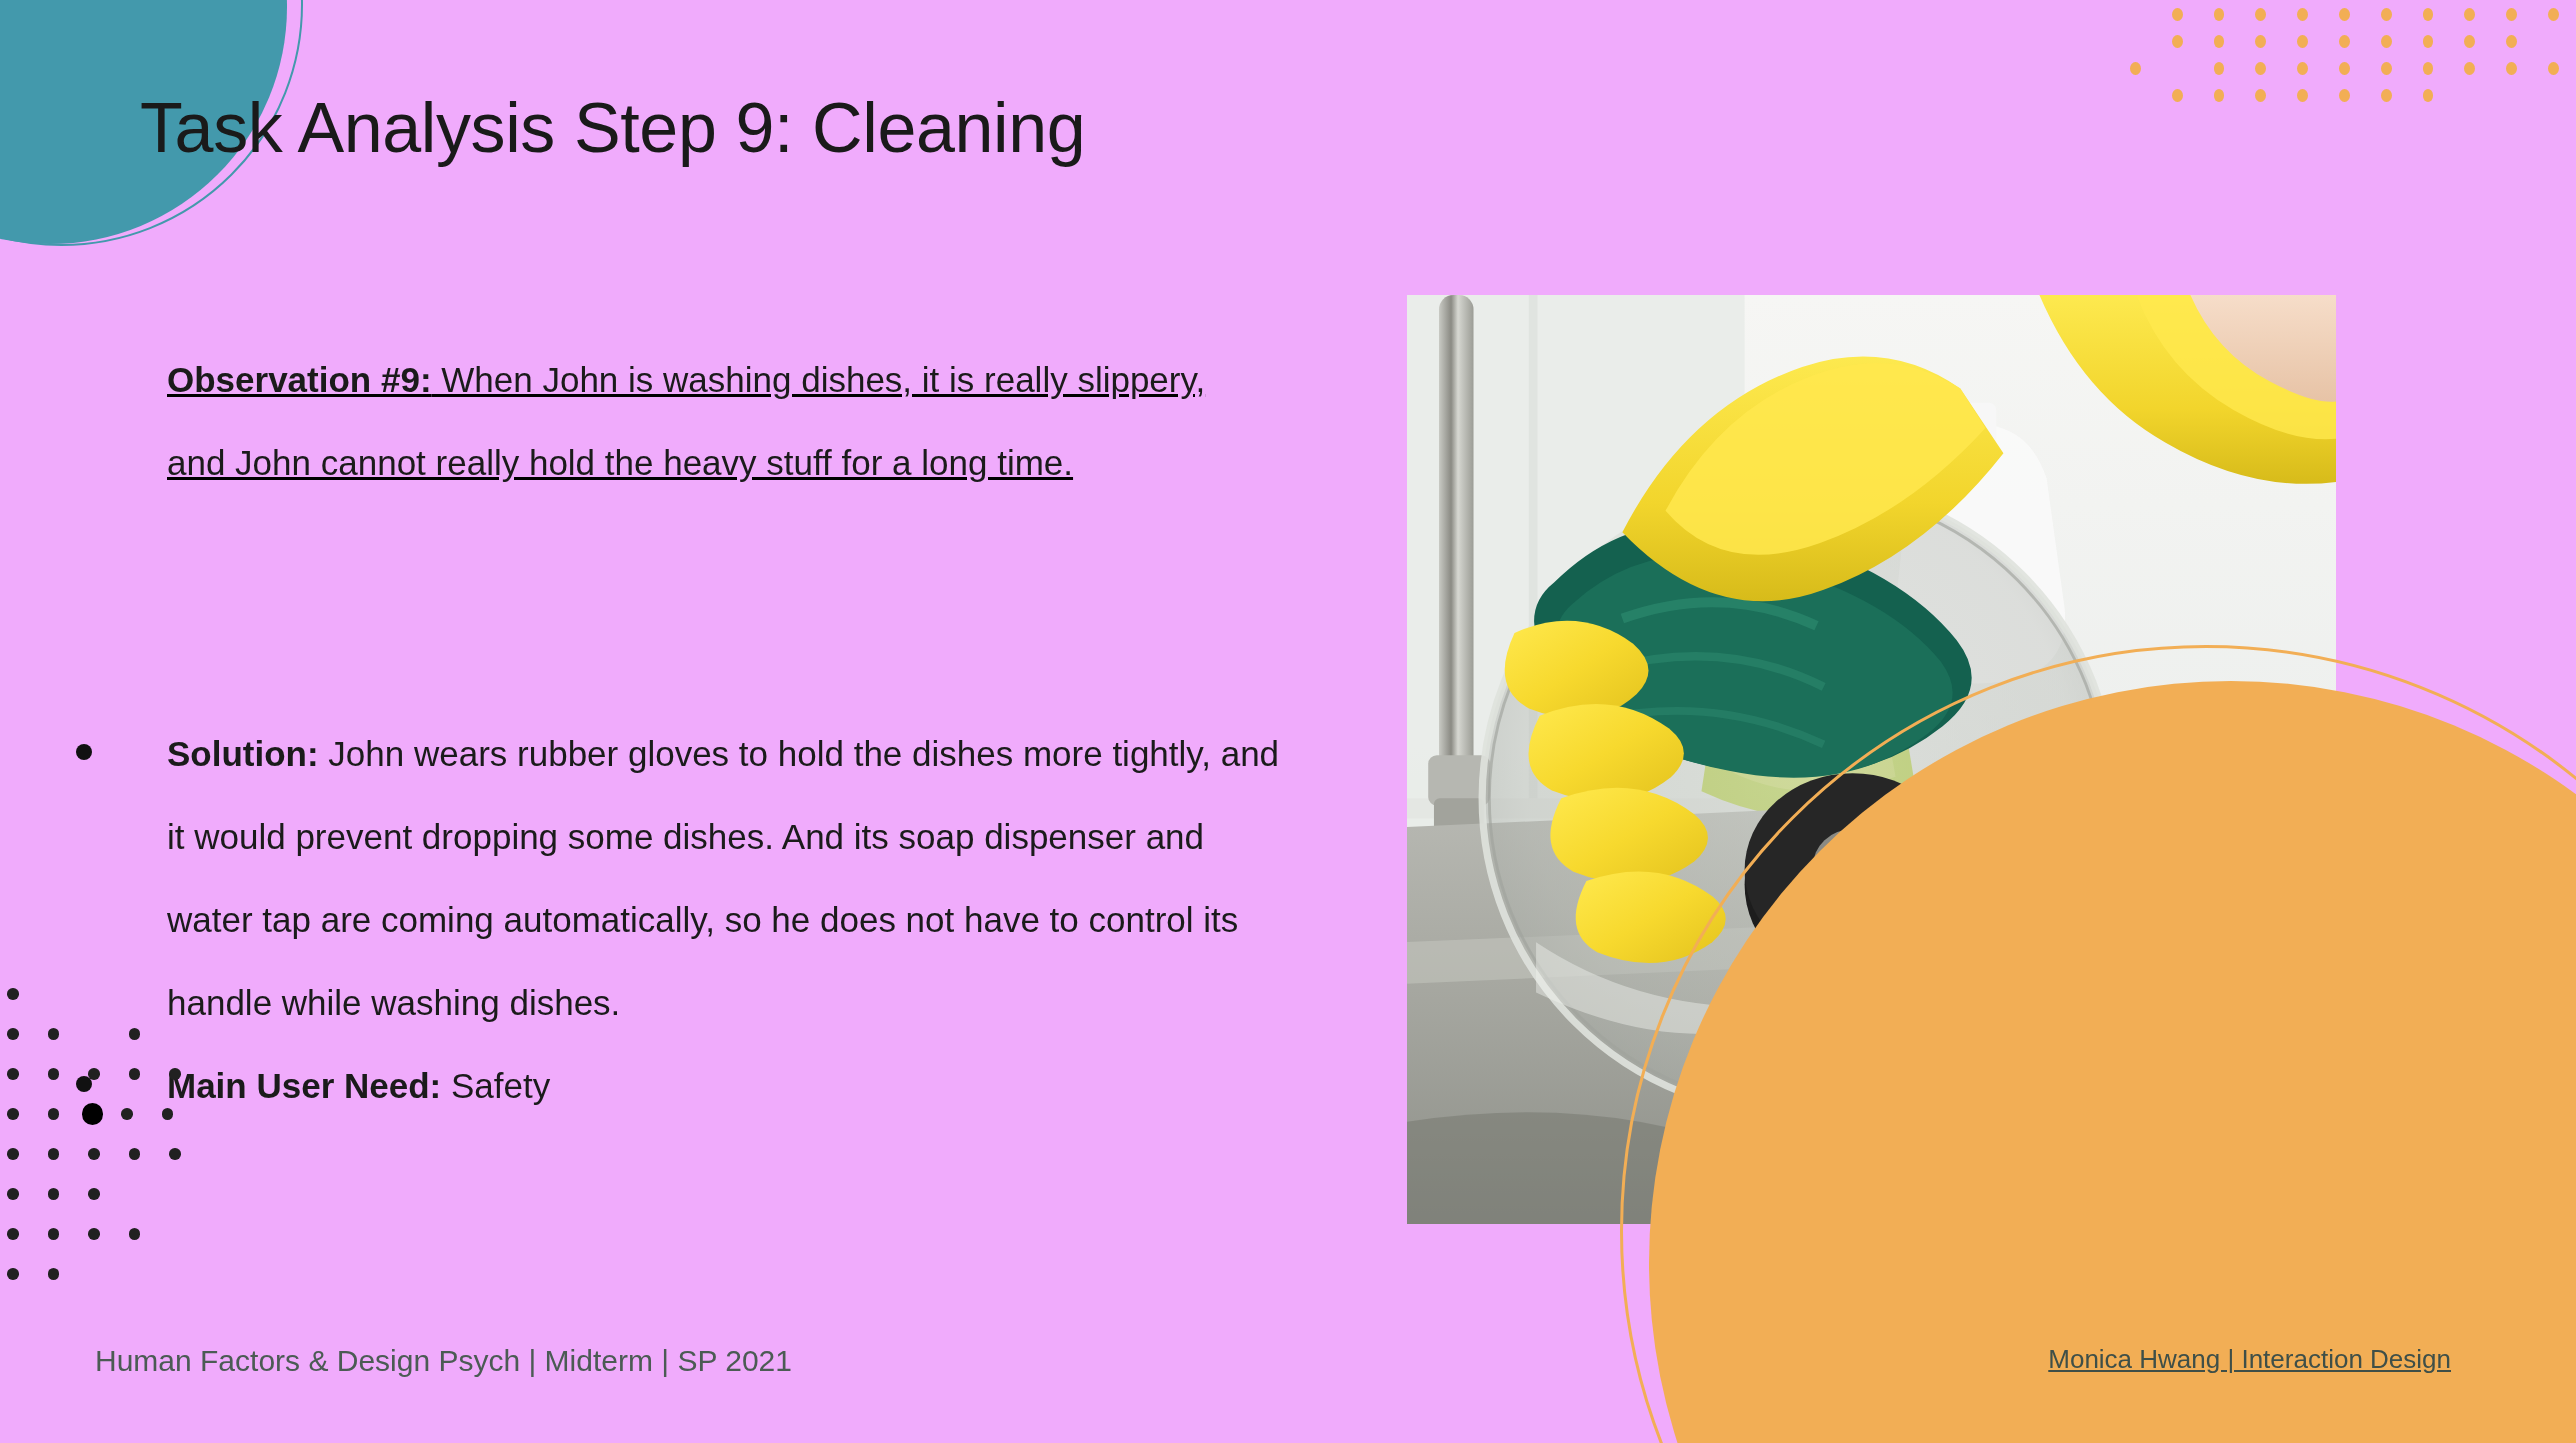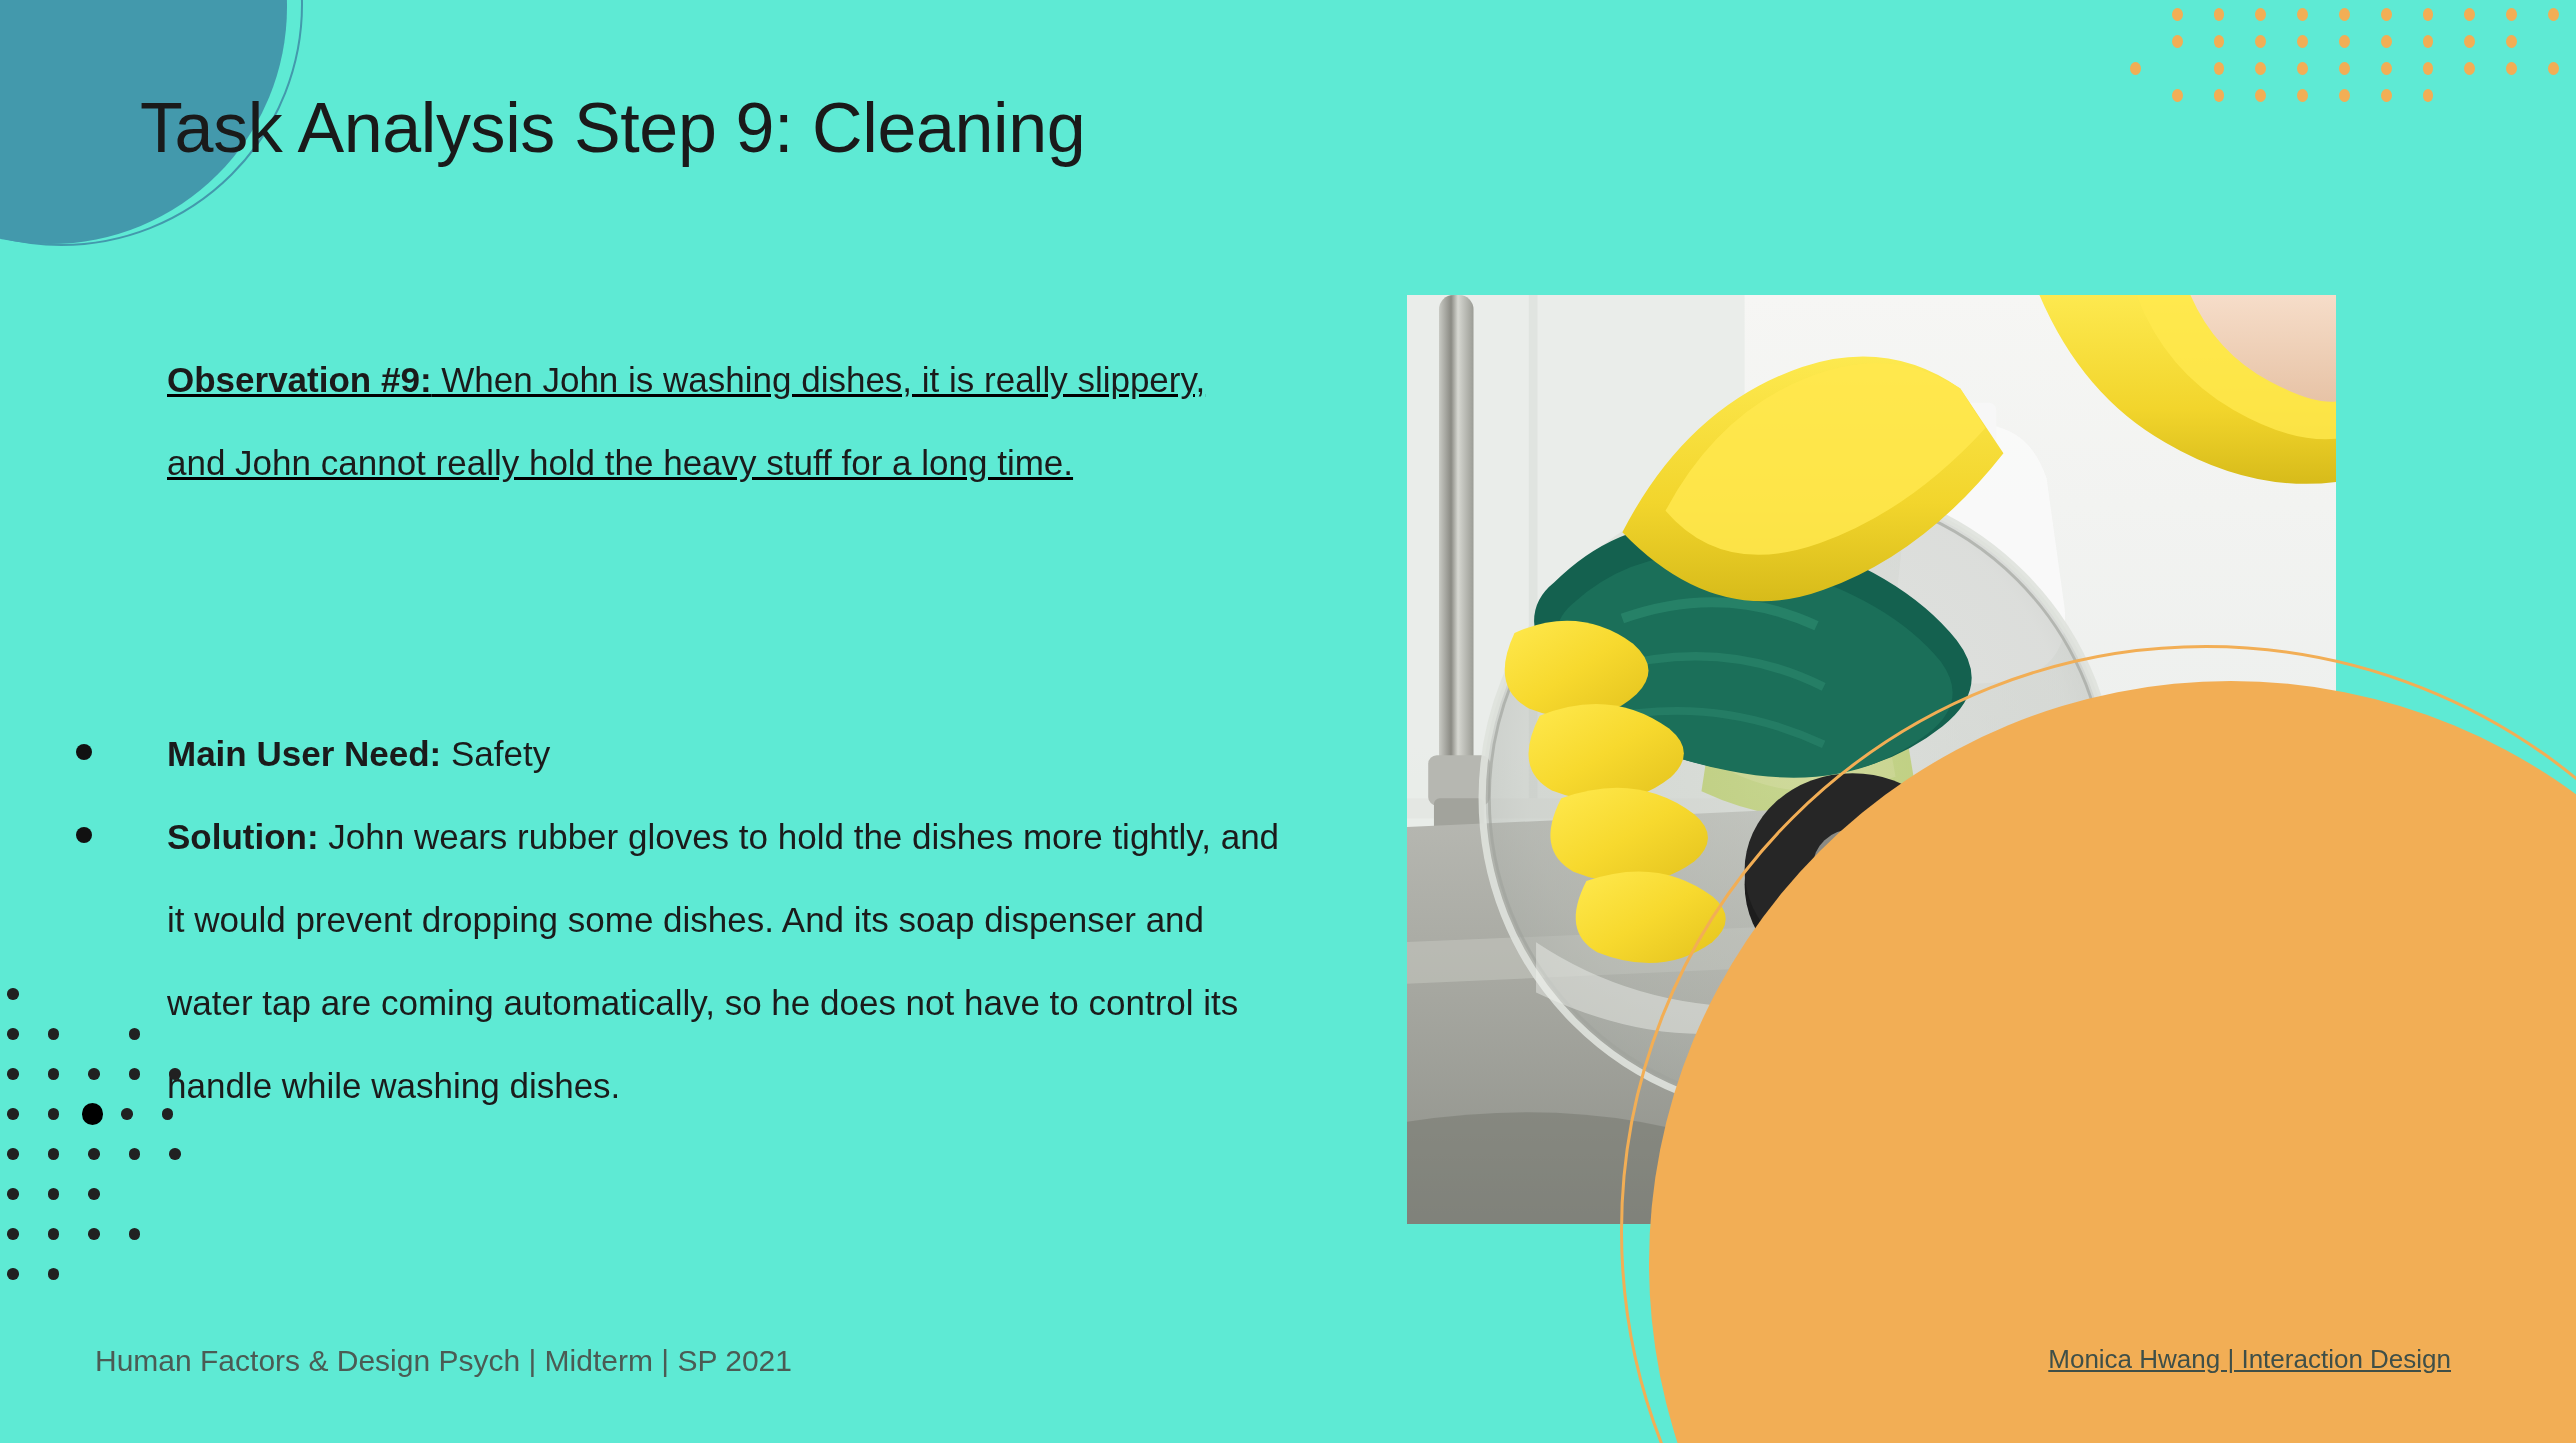--- a/index.html
+++ b/index.html
@@ -7,21 +7,21 @@
     padding: 0;
     background: #ffffff;
   }
   body {
     font-family: "Liberation Sans", sans-serif;
   }
   #slide {
     position: relative;
     width: 2576px;
     height: 1443px;
-    background: #5eead4;
+    background: #f0abfc;
     overflow: hidden;
   }
 
   
   .teal-circle {
     position: absolute;
     left: -187px;
     top: -230px;
     width: 474px;
     height: 474px;
@@ -270,24 +270,24 @@
     </div>
 
   <div class="slide-title">Task Analysis Step 9: Cleaning</div>
 
   <div class="body-col">
     <p class="para"><b>Observation #9:</b><span>  When John is washing dishes, it is really slippery, and John cannot really hold the heavy stuff for a long time.</span></p>
   </div>
 
   <ul class="bullets">
     <li>
-      <span class="bullet-mark"></span><b>Main User Need:</b><span> Safety</span>
+      <span class="bullet-mark"></span><b>Solution:</b><span> John wears rubber gloves to hold the dishes more tightly, and it would prevent dropping some dishes. And its soap dispenser and water tap are coming automatically, so he does not have to control its handle while washing dishes.</span>
     </li>
     <li>
-      <span class="bullet-mark"></span><b>Solution:</b><span> John wears rubber gloves to hold the dishes more tightly, and it would prevent dropping some dishes. And its soap dispenser and water tap are coming automatically, so he does not have to control its handle while washing dishes.</span>
+      <span class="bullet-mark"></span><b>Main User Need:</b><span> Safety</span>
     </li>
   </ul>
 
   <div class="black-dots">
       <div class="bdotrow">
         <span class="bdot"></span>
         <span class="bdot blank"></span>
         <span class="bdot blank"></span>
         <span class="bdot blank"></span>
         <span class="bdot blank"></span>

